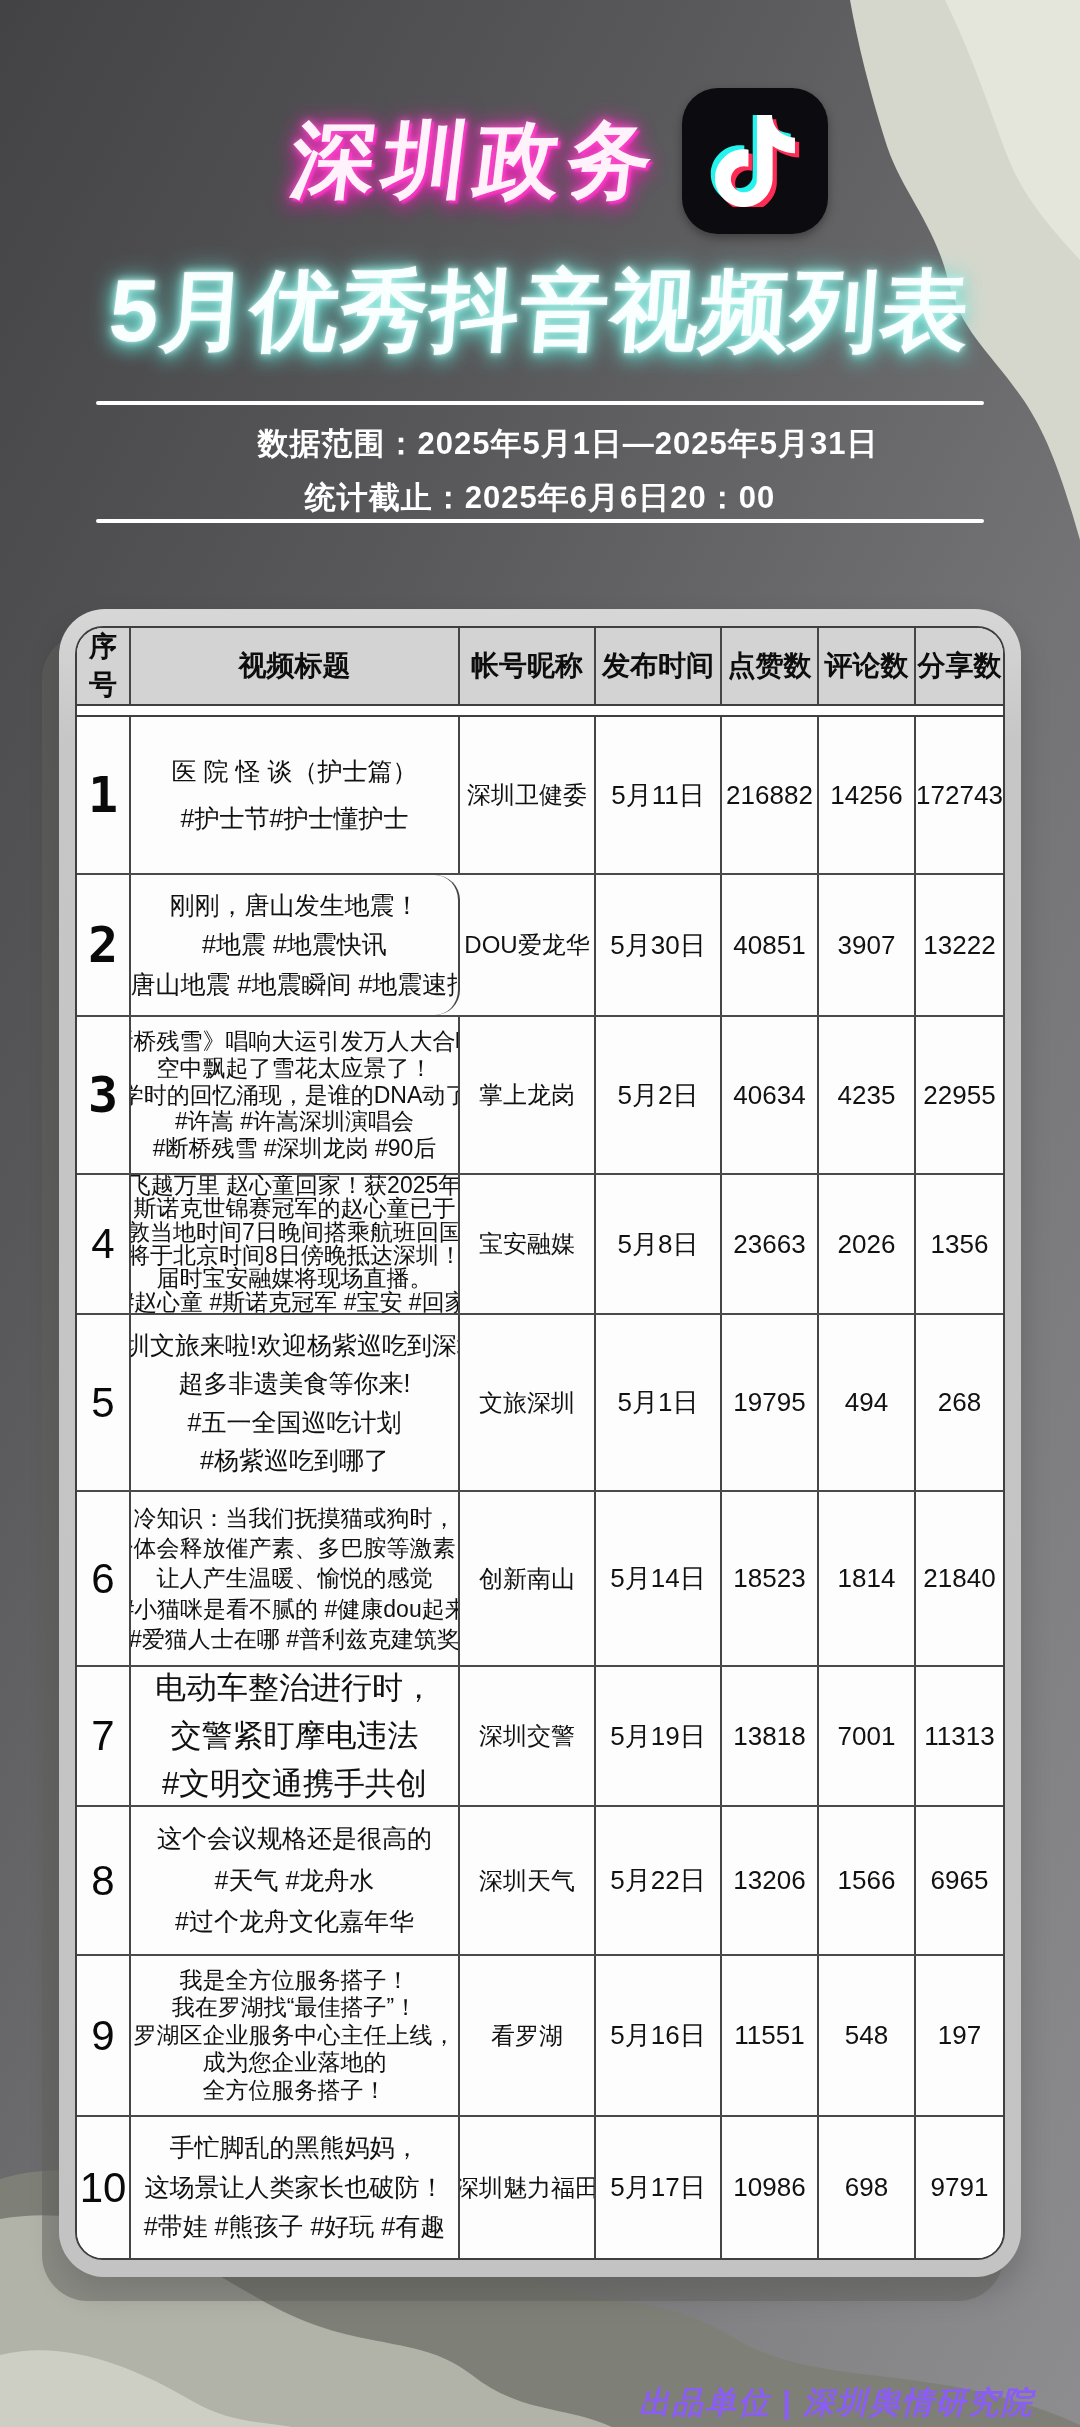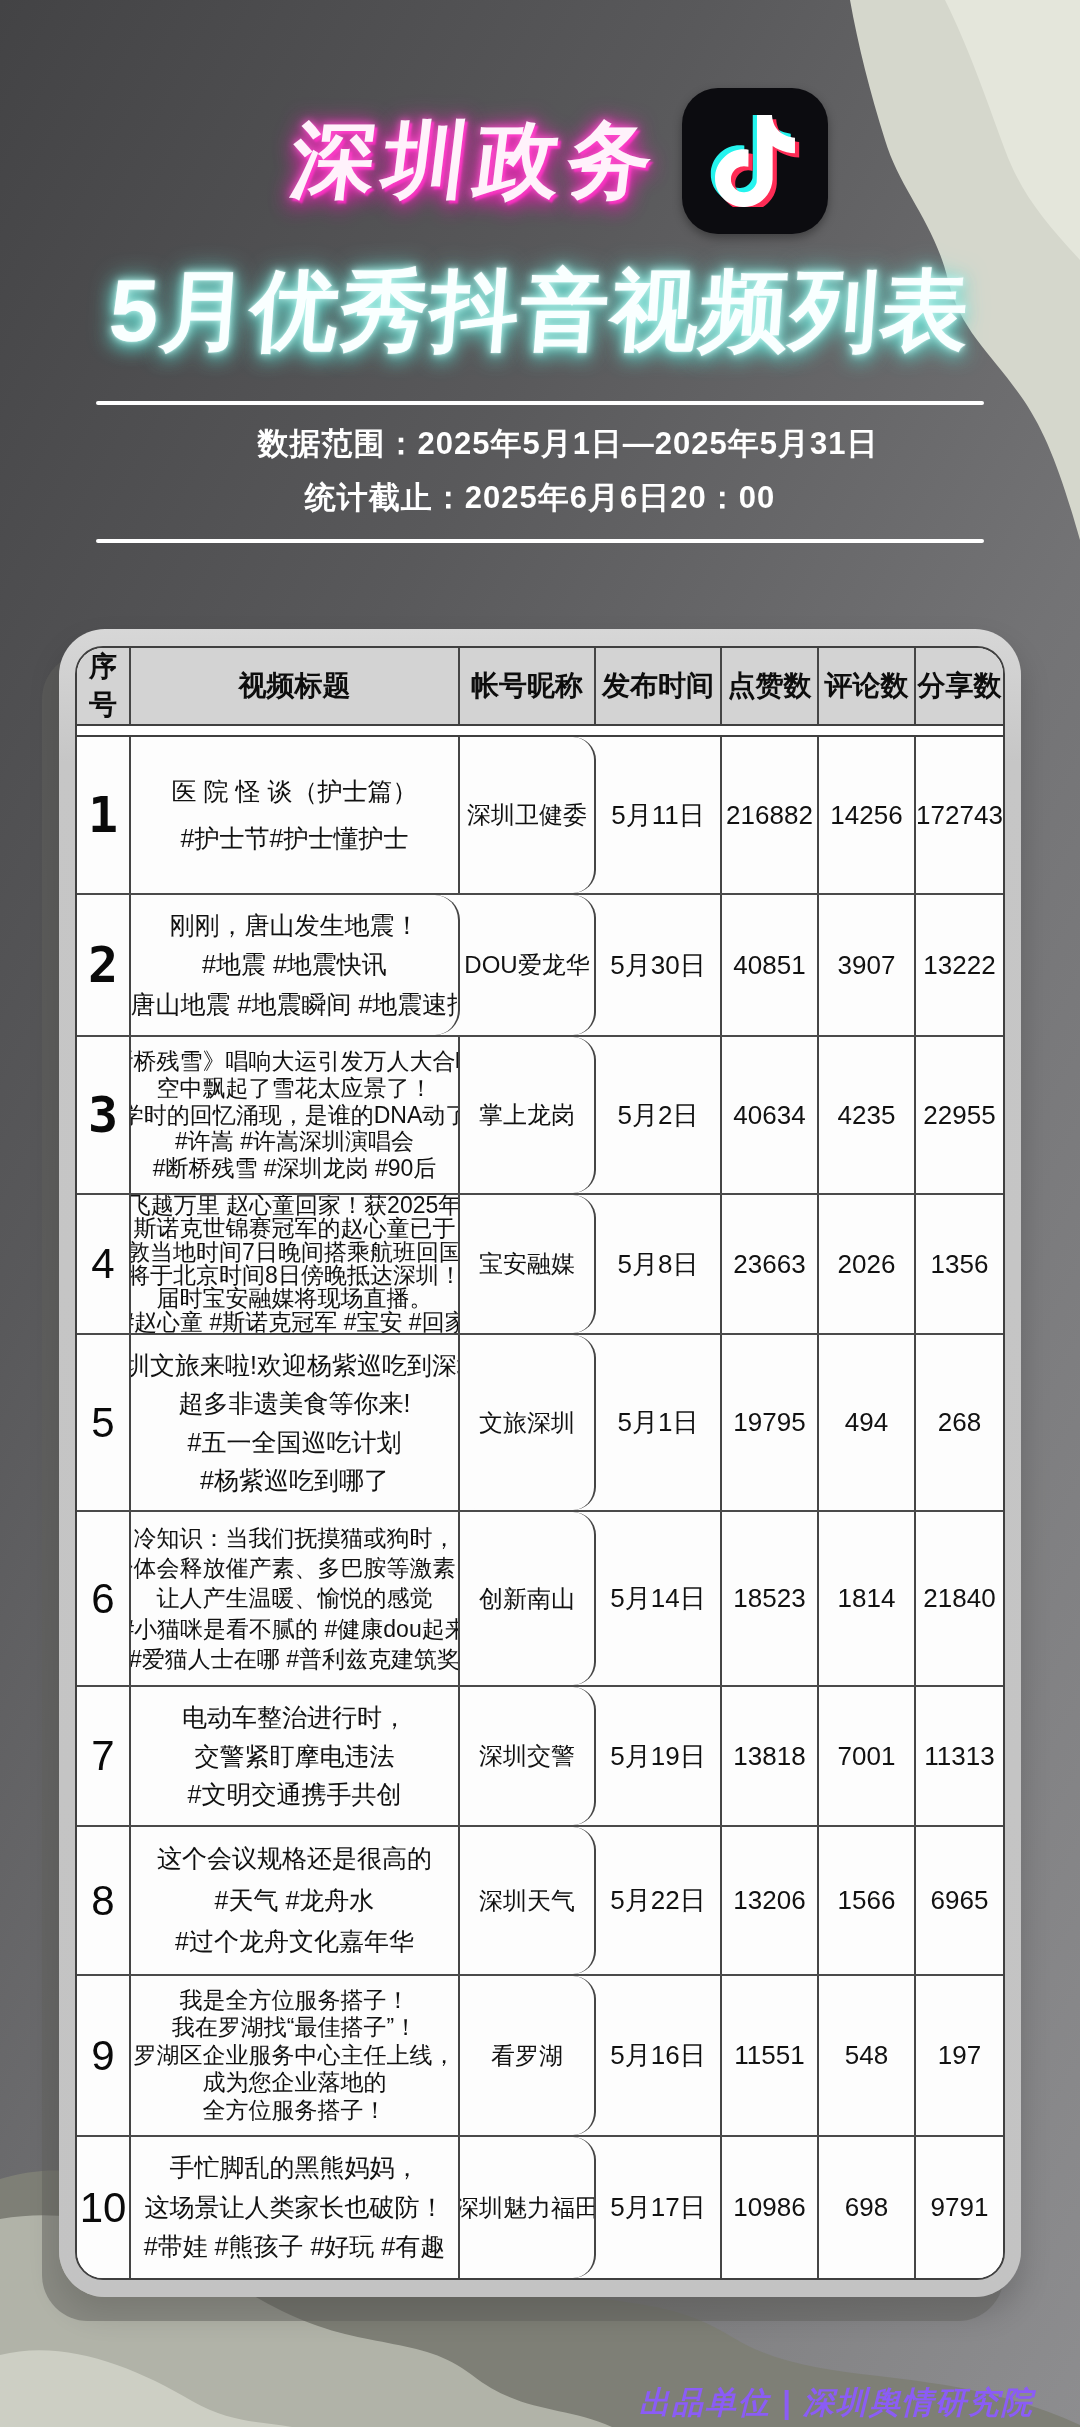--- a/index.html
+++ b/index.html
@@ -34,21 +34,21 @@
     margin:16px auto 0;text-align:center;
     font-size:88px;font-weight:900;letter-spacing:2px;
     color:#f9ffff;transform:skewX(-4deg);
     text-shadow:0 0 8px #c2f6ef,0 0 24px #74e3d8,0 5px 18px #4cc8bd,0 0 2px #ffffff;
   }
   .rule{width:888px;height:4px;background:#ffffff;margin:0 auto;border-radius:2px;}
   .rule-top{margin-top:30px;}
   .meta{width:100%;text-align:center;color:#ffffff;font-size:31px;font-weight:600;
     letter-spacing:1px;margin:0;}
   .meta-1{margin-top:18px;padding-left:28px;}
-  .meta-2{margin-top:12px;margin-bottom:20px;}
+  .meta-2{margin-top:12px;}
 
   
   .table-card{
     width:930px;margin:86px auto 0;
     background:linear-gradient(180deg,#d7d7d7 0%,#c6c6c6 8%,#c3c3c3 100%);
     border-radius:46px;padding:17px 16px;
     box-shadow:-17px 24px 0 rgba(95,95,92,.5),0 16px 30px rgba(0,0,0,.18);
   }
   .tbl{
     background:#fdfdfd;border:2px solid #3f3f3f;border-radius:28px;overflow:hidden;
@@ -62,21 +62,21 @@
   .tbl-header .cell{
     background:#d3d3d3;font-weight:700;font-size:28px;height:76px;color:#0d0d0d;
   }
   .dbl-spacer{height:9px;background:#ffffff;border-top:2px solid #3f3f3f;border-bottom:2px solid #3f3f3f;}
   .body-row{border-bottom:2px solid #4a4a4a;}
   .body-row:last-child{border-bottom:none;}
   .rank{font-size:42px;color:#0a0a0a;}
   .rank-top{font-weight:900;font-size:50px;font-family:"DejaVu Sans Mono","Liberation Mono",monospace;}
   .vtitle{flex-direction:column;justify-content:center;font-size:25px;line-height:1.6;padding:6px 4px;}
   .vtitle div{white-space:nowrap;text-align:right;}
-  .acct{font-size:24px;letter-spacing:0;white-space:nowrap;padding:0 2px;border-radius:23px;}
+  .acct{font-size:24px;letter-spacing:0;white-space:nowrap;padding:0 2px;}
   .pdate{font-size:26px;white-space:nowrap;}
   .num{font-size:26px;font-weight:500;letter-spacing:0;}
 
   
   .footer-credit{
     position:absolute;top:2296px;right:46px;z-index:2;
     color:#8b5cf6;font-size:31px;font-weight:700;font-style:italic;letter-spacing:2px;
   }
 </style>
 </head>
@@ -207,21 +207,21 @@
               <div>#爱猫人士在哪 #普利兹克建筑奖</div>
             </div>
             <div class="cell acct">创新南山</div>
             <div class="cell pdate">5月14日</div>
             <div class="cell num">18523</div>
             <div class="cell num">1814</div>
             <div class="cell num">21840</div>
           </div>
           <div class="tbl-row body-row" style="height: 138px;">
             <div class="cell rank">7</div>
-            <div class="cell vtitle" style="font-size: 25px; line-height: 1.55;">
+            <div class="cell vtitle" style="font-size: 31px; line-height: 1.55;">
               <div>电动车整治进行时，</div>
               <div>交警紧盯摩电违法</div>
               <div>#文明交通携手共创</div>
             </div>
             <div class="cell acct">深圳交警</div>
             <div class="cell pdate">5月19日</div>
             <div class="cell num">13818</div>
             <div class="cell num">7001</div>
             <div class="cell num">11313</div>
           </div>

